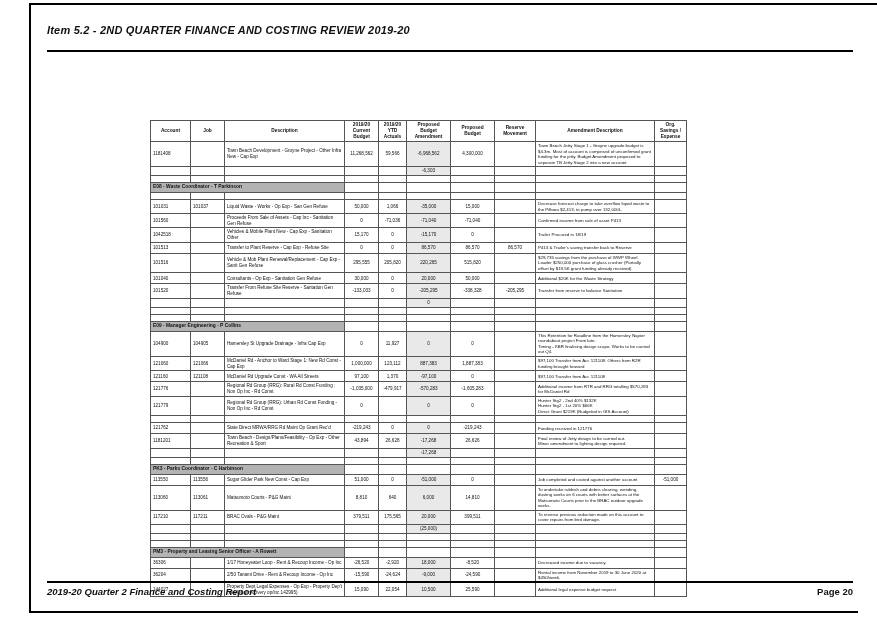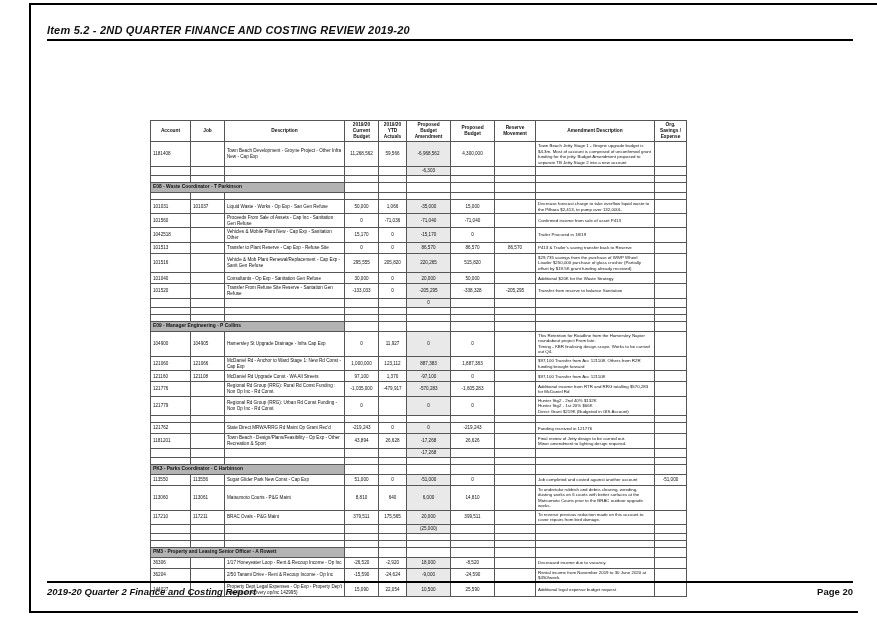--- a/index.html
+++ b/index.html
@@ -3,21 +3,21 @@
 <meta charset="utf-8">
 <style>
   html,body{margin:0;padding:0;background:#ffffff;}
   #page{position:relative;width:877px;height:619px;background:#ffffff;overflow:hidden;
         font-family:"Liberation Sans",sans-serif;color:#111;}
   
   .frame-top{position:absolute;left:31px;top:3px;width:846px;height:2px;background:#000;}
   .frame-bottom{position:absolute;left:31px;top:611px;width:827px;height:2px;background:#000;}
   .frame-left{position:absolute;left:29px;top:3px;width:2px;height:610px;background:#000;}
   
-  .title-wrap{position:absolute;left:47px;top:24px;width:806px;border-bottom:2.5px solid #000;padding-bottom:3px;}
+  .title-wrap{position:absolute;left:47px;top:24px;width:806px;border-bottom:2.5px solid #000;padding-bottom:14px;}
   .title-wrap h1{margin:0;font-size:11px;font-style:italic;font-weight:bold;letter-spacing:.2px;}
   
   .footer-rule{position:absolute;left:47px;top:581px;width:806px;border-top:2px solid #000;}
   .footer-left{position:absolute;left:47px;top:586px;font-size:9.5px;font-weight:bold;font-style:italic;}
   .footer-right{position:absolute;right:24px;top:586px;font-size:9.5px;font-weight:bold;}
   
   #tbl-wrap{position:absolute;left:150px;top:120px;width:536px;}
   table{border-collapse:collapse;table-layout:fixed;width:536px;border:1px solid #000;}
   col.c0{width:40px}col.c1{width:34px}col.c2{width:120px}col.c3{width:34px}col.c4{width:28px}
   col.c5{width:44px}col.c6{width:44px}col.c7{width:41px}col.c8{width:119px}col.c9{width:32px}

